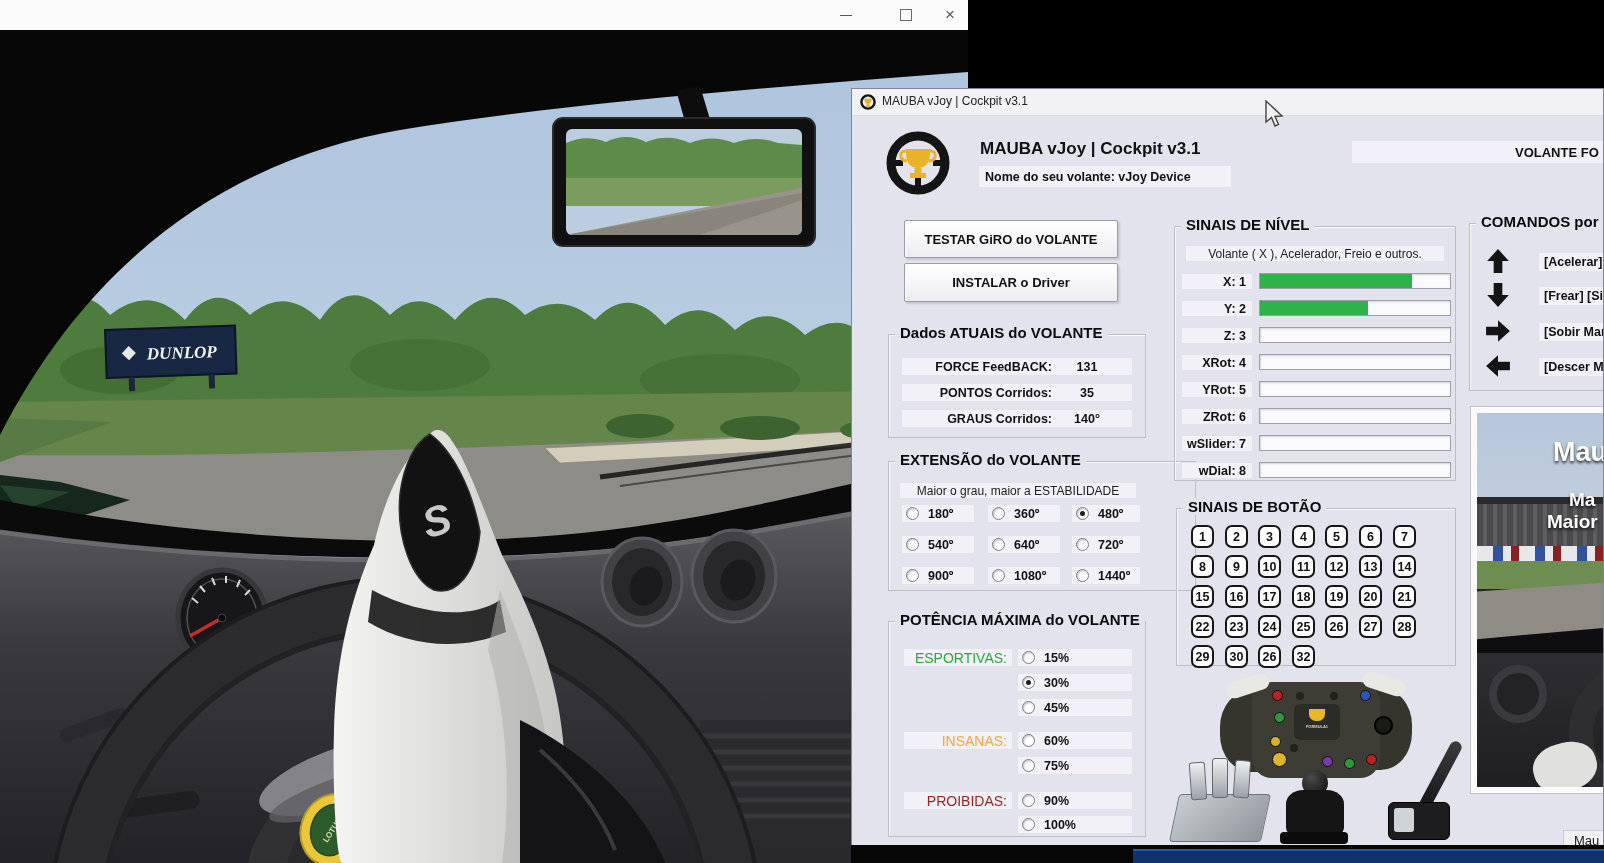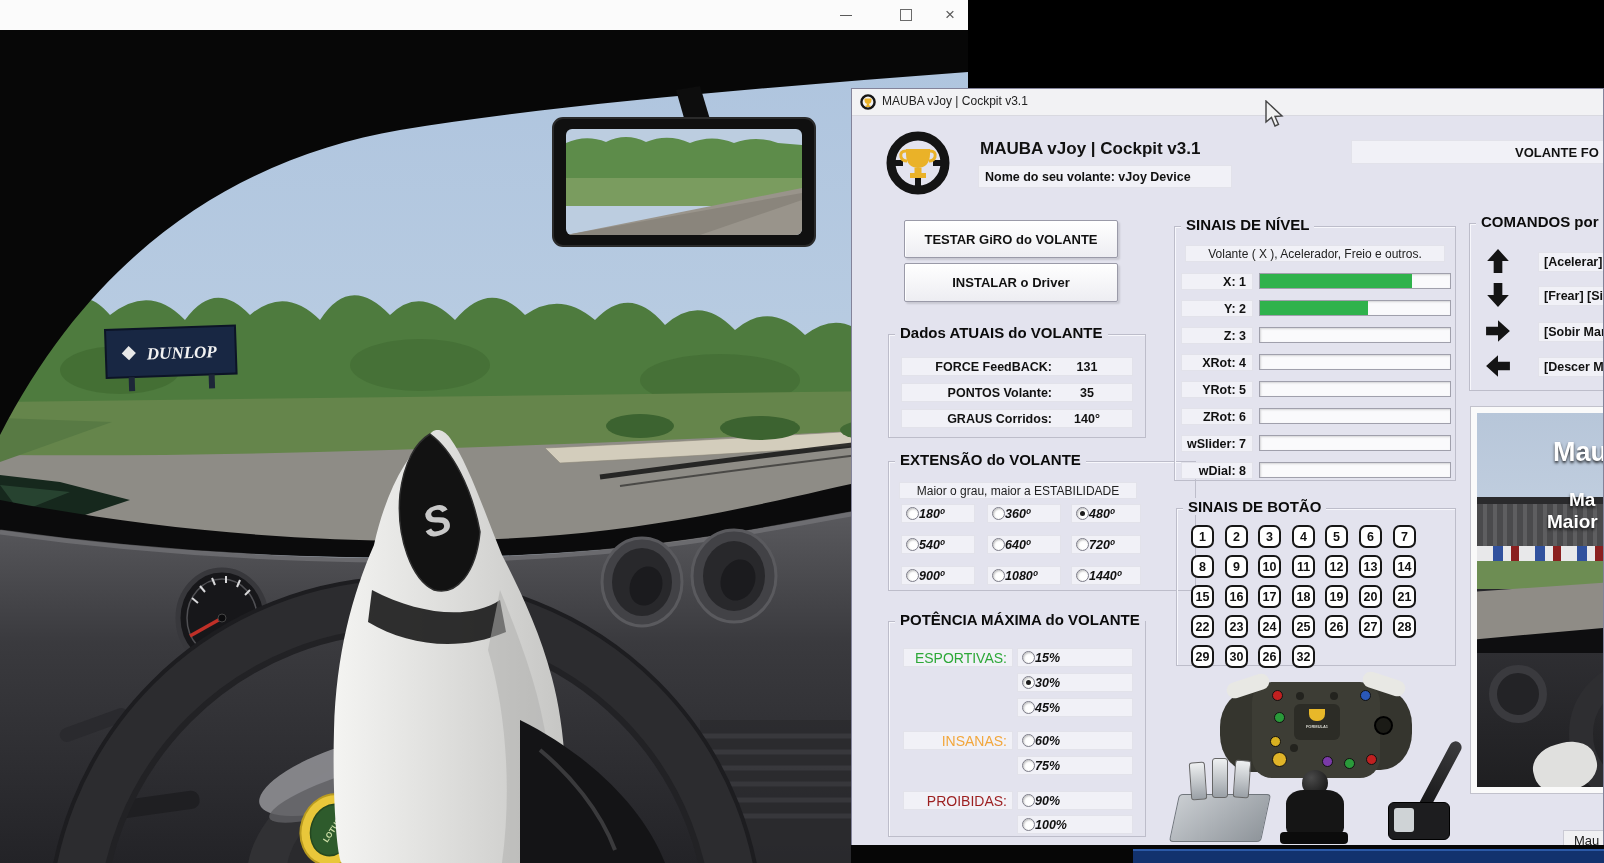--- a/index.html
+++ b/index.html
@@ -35,21 +35,21 @@
   .gbox{border:1px solid #bdbdca;box-shadow:inset 1px 1px 0 #f7f7fc;box-sizing:border-box;}
   .gtitle{position:absolute;top:-11px;left:6px;background:#e3e3ee;padding:0 5px;font-size:15px;font-weight:bold;color:#0b0b0b;white-space:nowrap;}
   .sub-strip{position:absolute;display:flex;align-items:center;justify-content:center;font-size:12px;color:#222;}
 
   
   .drow{position:absolute;left:12px;width:232px;height:19px;display:flex;align-items:center;}
   .drow .lbl{width:150px;text-align:right;font-size:12.5px;font-weight:bold;color:#111;}
   .drow .val{width:70px;text-align:center;font-size:12.5px;font-weight:bold;color:#111;}
 
   
-  .rcell{position:absolute;height:19px;display:flex;align-items:center;gap:0;padding-left:4px;box-sizing:border-box;font-style:italic;}
+  .rcell{position:absolute;height:19px;display:flex;align-items:center;gap:9px;padding-left:4px;box-sizing:border-box;}
   .radio{position:relative;width:11px;height:11px;border-radius:50%;background:#fff;border:1px solid #7c7c88;
     box-shadow:inset 1px 1px 2px rgba(0,0,0,.25);flex:0 0 auto;}
   .radio.checked::after{content:"";position:absolute;left:3px;top:3px;width:5px;height:5px;border-radius:50%;background:#1d1d1d;}
   .rlabel{font-size:12.5px;font-weight:bold;color:#111;white-space:nowrap;}
   .plabel{position:absolute;height:19px;display:flex;align-items:center;justify-content:flex-end;padding-right:5px;
     font-size:14px;font-weight:normal;box-sizing:border-box;}
 
   
   .lvl-label{position:absolute;left:6px;width:72px;height:17px;display:flex;align-items:center;justify-content:flex-end;
     padding-right:6px;font-size:12.5px;font-weight:bold;color:#111;box-sizing:border-box;}
@@ -262,21 +262,21 @@
     <div class="abs btn3d" id="btn-install">INSTALAR o Driver</div>
     <div class="abs btn3d" id="btn-test">TESTAR GiRO do VOLANTE</div>
 
     <div class="abs gbox" style="left:36px;top:245px;width:258px;height:104px">
       <div class="gtitle">Dados ATUAIS do VOLANTE</div>
       <div class="drow strip" style="top:22px">
         <div class="lbl">FORCE FeedBACK:</div>
           <div class="val">131</div>
       </div>
       <div class="drow strip" style="top:48px">
-        <div class="lbl">PONTOS Volante:</div>
+        <div class="lbl">PONTOS Corridos:</div>
           <div class="val">35</div>
       </div>
       <div class="drow strip" style="top:74px">
         <div class="lbl">GRAUS Corridos:</div>
           <div class="val">140°</div>
       </div>
     </div>
 
     <div class="abs gbox" style="left:36px;top:372px;width:308px;height:130px">
       <div class="gtitle">EXTENSÃO do VOLANTE</div>

